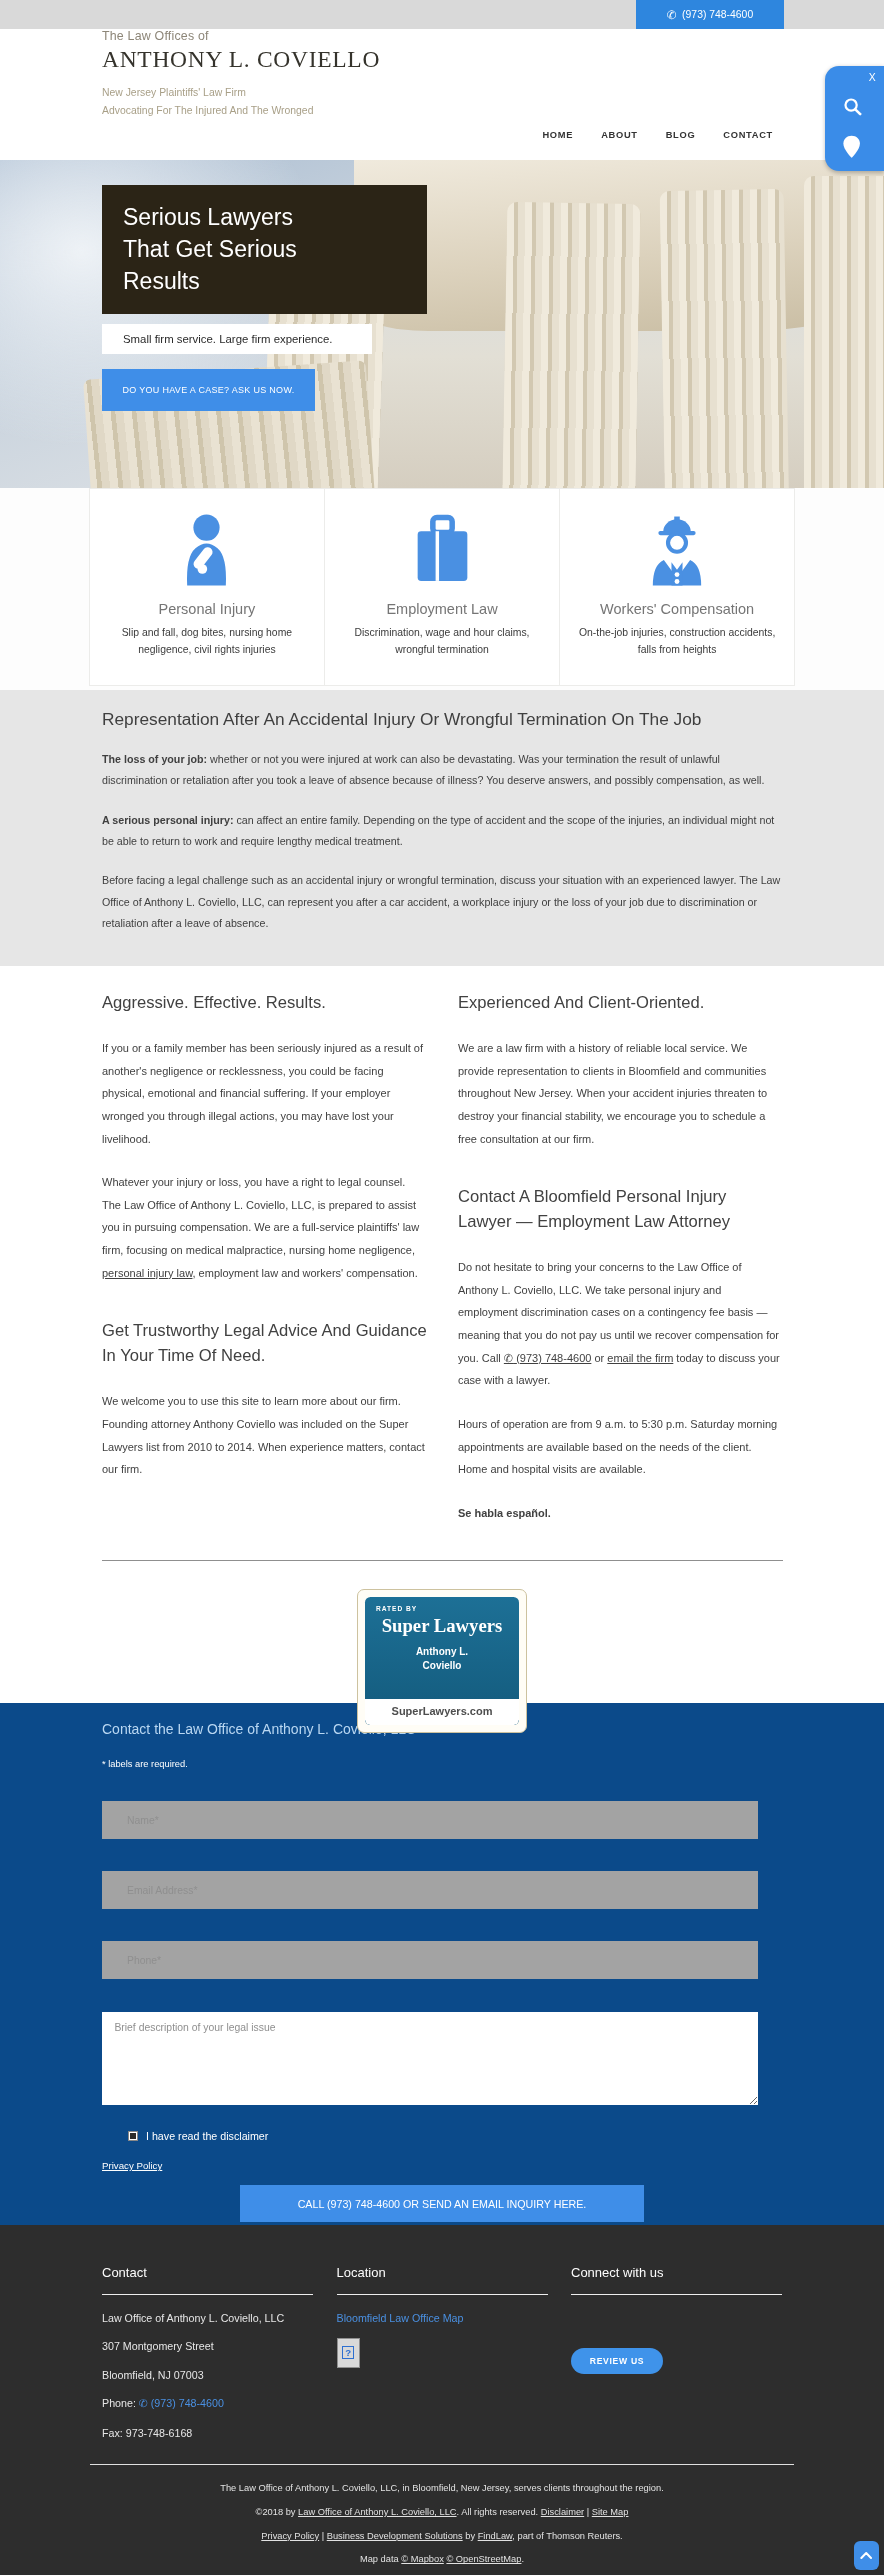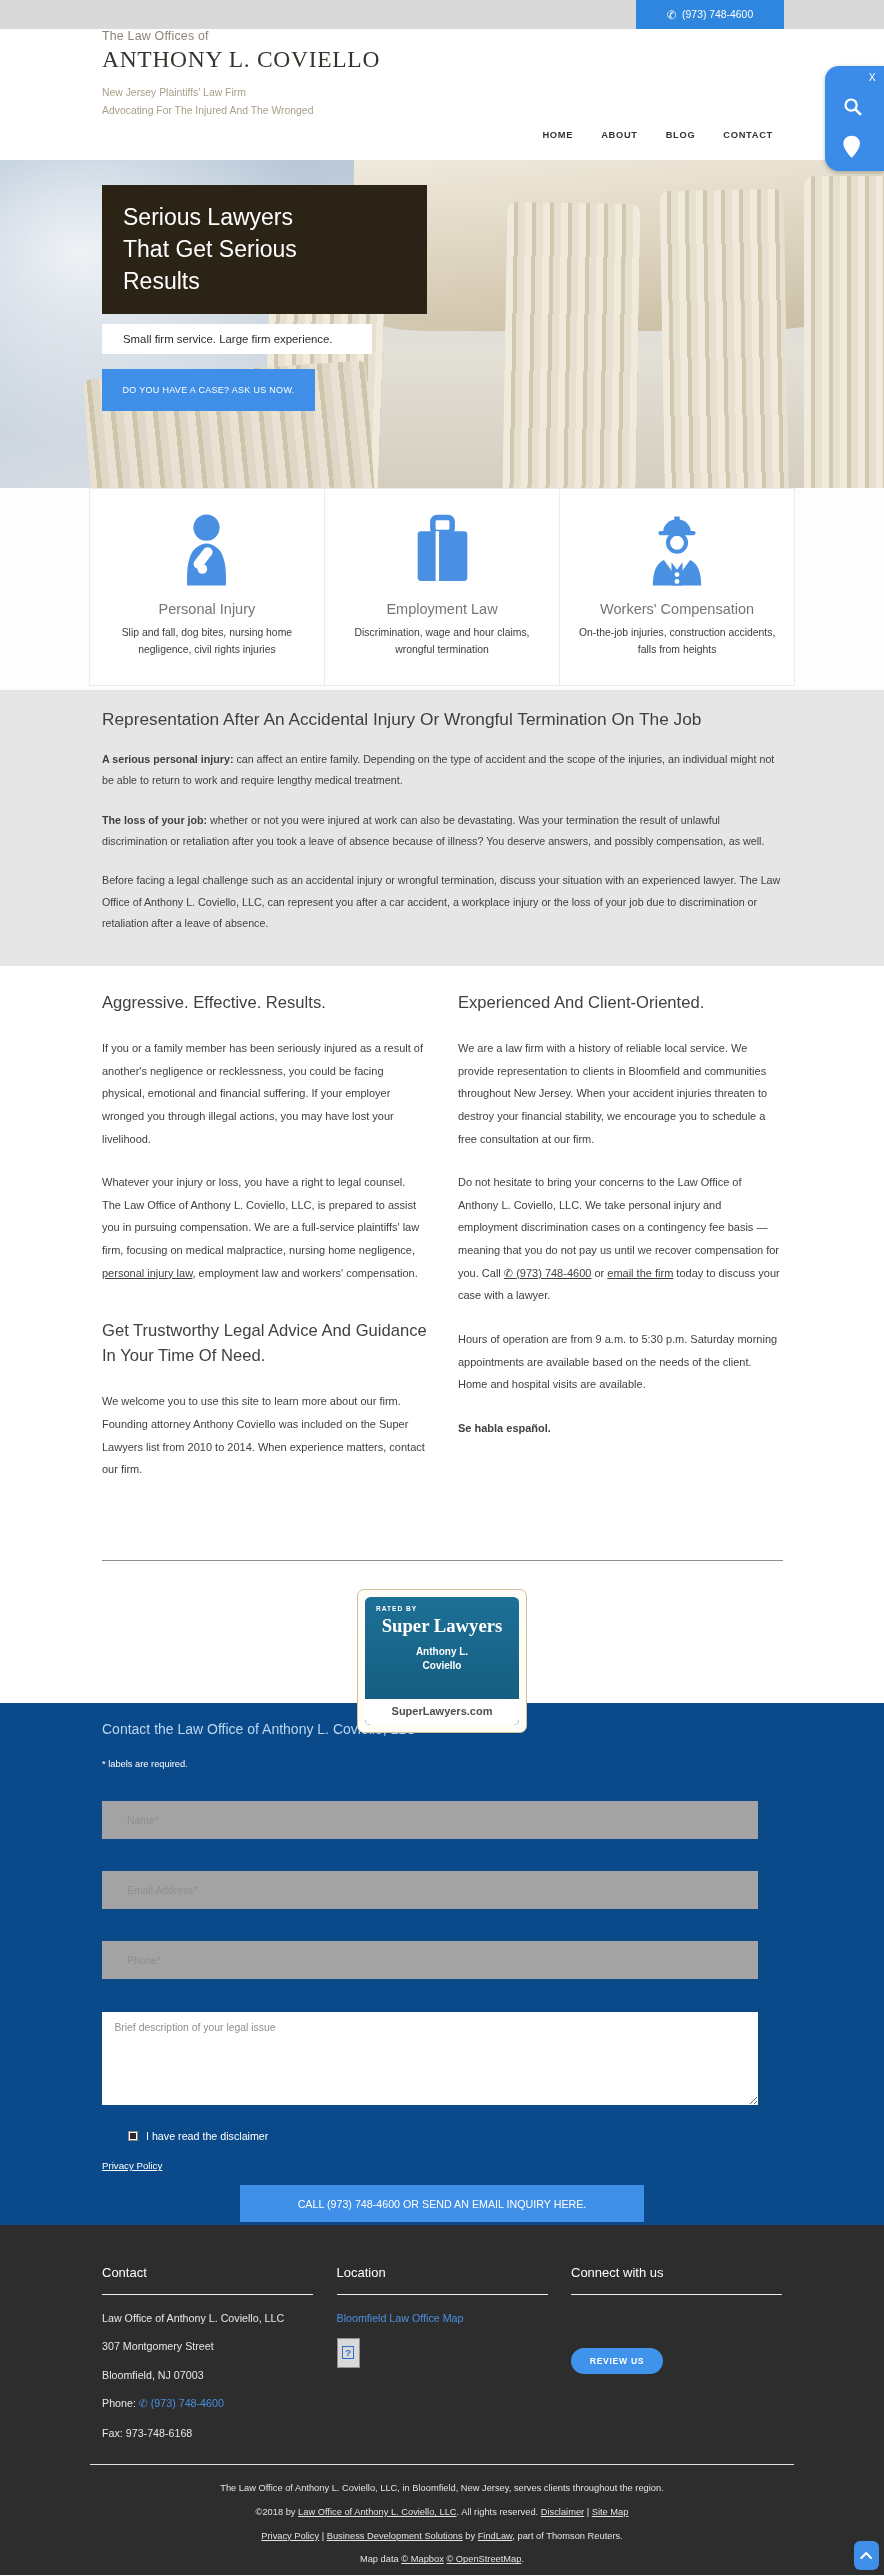--- a/index.html
+++ b/index.html
@@ -234,37 +234,38 @@
             </svg>
         </div>
         <h3>Workers' Compensation</h3>
         <p>On-the-job injuries, construction accidents, falls from heights</p>
       </div>
     </div>
   </section>
 
   <section class="intro">
     <h2>Representation After An Accidental Injury Or Wrongful Termination On The Job</h2>
+    <p><b>The loss of your job:</b><span> whether or not you were injured at work can also be devastating. Was your termination the result of unlawful discrimination or retaliation after you took a leave of absence because of illness? You deserve answers, and possibly compensation, as well.</span></p>
     <p><b>A serious personal injury:</b><span> can affect an entire family. Depending on the type of accident and the scope of the injuries, an individual might not be able to return to work and require lengthy medical treatment.</span></p>
-    <p><b>The loss of your job:</b><span> whether or not you were injured at work can also be devastating. Was your termination the result of unlawful discrimination or retaliation after you took a leave of absence because of illness? You deserve answers, and possibly compensation, as well.</span></p>
     <p>Before facing a legal challenge such as an accidental injury or wrongful termination, discuss your situation with an experienced lawyer. The Law Office of Anthony L. Coviello, LLC, can represent you after a car accident, a workplace injury or the loss of your job due to discrimination or retaliation after a leave of absence.</p>
   </section>
 
   <section class="main2">
     <div class="cols">
       <div class="col">
         <h2>Aggressive. Effective. Results.</h2>
         <p>If you or a family member has been seriously injured as a result of another's negligence or recklessness, you could be facing physical, emotional and financial suffering. If your employer wronged you through illegal actions, you may have lost your livelihood.</p>
         <p><span>Whatever your injury or loss, you have a right to legal counsel. The Law Office of Anthony L. Coviello, LLC, is prepared to assist you in pursuing compensation. We are a full-service plaintiffs' law firm, focusing on medical malpractice, nursing home negligence, </span><a>personal injury law</a><span>, employment law and workers' compensation.</span></p>
         <h2 class="mt">Get Trustworthy Legal Advice And Guidance In Your Time Of Need.</h2>
         <p>We welcome you to use this site to learn more about our firm. Founding attorney Anthony Coviello was included on the Super Lawyers list from 2010 to 2014. When experience matters, contact our firm.</p>
       </div>
       <div class="col">
         <h2>Experienced And Client-Oriented.</h2>
         <p>We are a law firm with a history of reliable local service. We provide representation to clients in Bloomfield and communities throughout New Jersey. When your accident injuries threaten to destroy your financial stability, we encourage you to schedule a free consultation at our firm.</p>
+        <h2 class="mt">Contact A Bloomfield Personal Injury Lawyer — Employment Law Attorney</h2>
         <p><span>Do not hesitate to bring your concerns to the Law Office of Anthony L. Coviello, LLC. We take personal injury and employment discrimination cases on a contingency fee basis — meaning that you do not pay us until we recover compensation for you. Call </span><a><span>✆</span> <span>(973) 748-4600</span></a><span> or </span><a>email the firm</a><span> today to discuss your case with a lawyer.</span></p>
         <p>Hours of operation are from 9 a.m. to 5:30 p.m. Saturday morning appointments are available based on the needs of the client. Home and hospital visits are available.</p>
         <p class="bold">Se habla español.</p>
       </div>
     </div>
     <div class="divider"></div>
     <div class="badge">
       <div class="badge-in">
         <div class="rated">RATED BY</div>
         <div class="brand">Super Lawyers</div>

